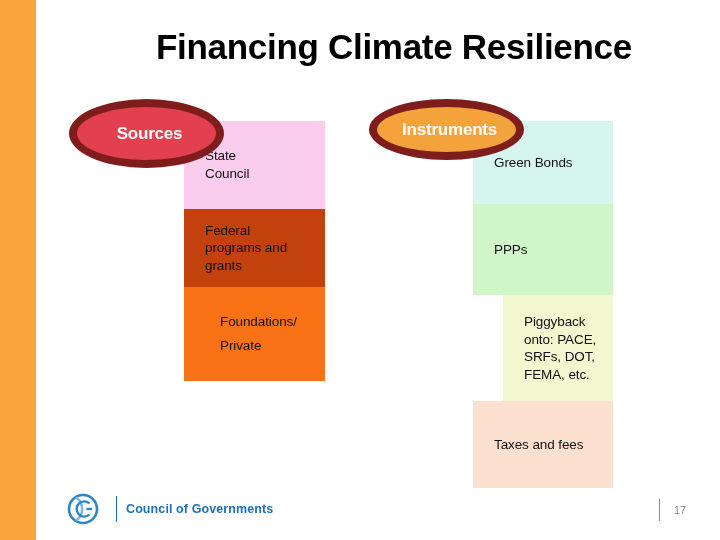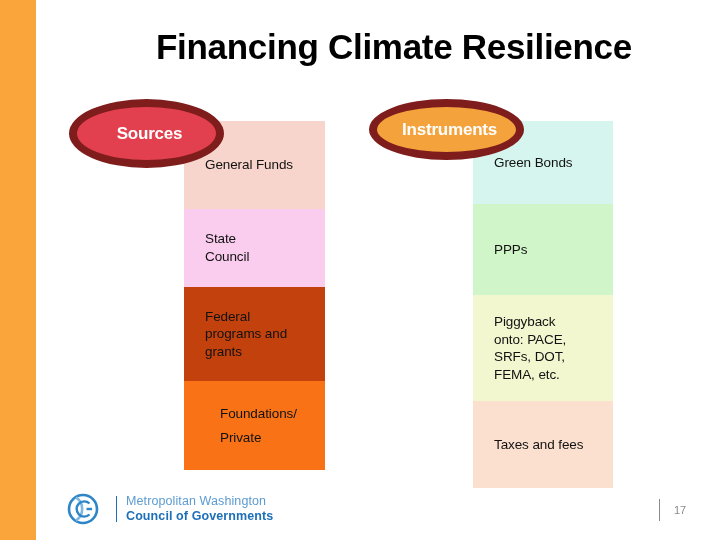--- a/index.html
+++ b/index.html
@@ -78,21 +78,21 @@
 
   
   #column-sources .band:nth-child(1) { height: 88px; }
   #column-sources .band:nth-child(2) { height: 78px; }
   #column-sources .band:nth-child(3) { height: 94px; }
   #column-sources .band:nth-child(4) { height: 89px; }
 
   
   #column-instruments .band:nth-child(1) { height: 88px; }
   #column-instruments .band:nth-child(2) { height: 96px; }
-  #column-instruments .band:nth-child(3) { height: 111px; }
+  #column-instruments .band:nth-child(3) { height: 111px; margin-left: 30px; }
   #column-instruments .band:nth-child(4) { height: 92px; }
 
   
   #band-foundations .band-label { line-height: 1.75; }
 
   
   .pill {
     position: absolute;
     border-radius: 50%;
     border: 8px solid #7f1d1d;
@@ -186,25 +186,20 @@
 </head>
 <body>
 
 <div id="slide" style="background: rgb(255, 255, 255);">
 
   <div id="left-band" style="background: rgb(249, 165, 59);"></div>
 
   <div id="slide-title">Financing Climate Resilience</div>
 
   <div id="column-sources" class="column">
-    <div class="band" style="background: rgb(248, 213, 204);">
-      <div class="band-label">
-        <span class="ln">General Funds</span>
-      </div>
-    </div>
     <div class="band" style="background: rgb(250, 204, 238);">
       <div class="band-label">
         <span class="ln">State</span>
         <span class="ln">Council</span>
       </div>
     </div>
     <div class="band" style="background: #c2410c;">
       <div class="band-label">
         <span class="ln">Federal</span>
         <span class="ln">programs and</span>
@@ -260,21 +255,20 @@
       <g fill="none" stroke="#7FB8E0" stroke-width="2.6">
         <path d="M14 4.4 A14 14 0 0 1 14 27.6"></path>
       </g>
       <g fill="none" stroke="#2E86C8" stroke-width="2.4">
         <path d="M27.5 10.5 A7.6 7.6 0 1 0 27.5 21.5"></path>
         <path d="M24.5 16 h5.6"></path>
       </g>
     </svg>
     <div id="logo-divider"></div>
     <div id="logo-text">
-      <div id="logo-line1">Metropolitan Washington</div>
       <div id="logo-line2">Council of Governments</div>
     </div>
   </div>
 
   <div id="page-number-block">
     <div id="page-number-rule"></div>
     <div id="page-number">17</div>
   </div>
 
 </div>

